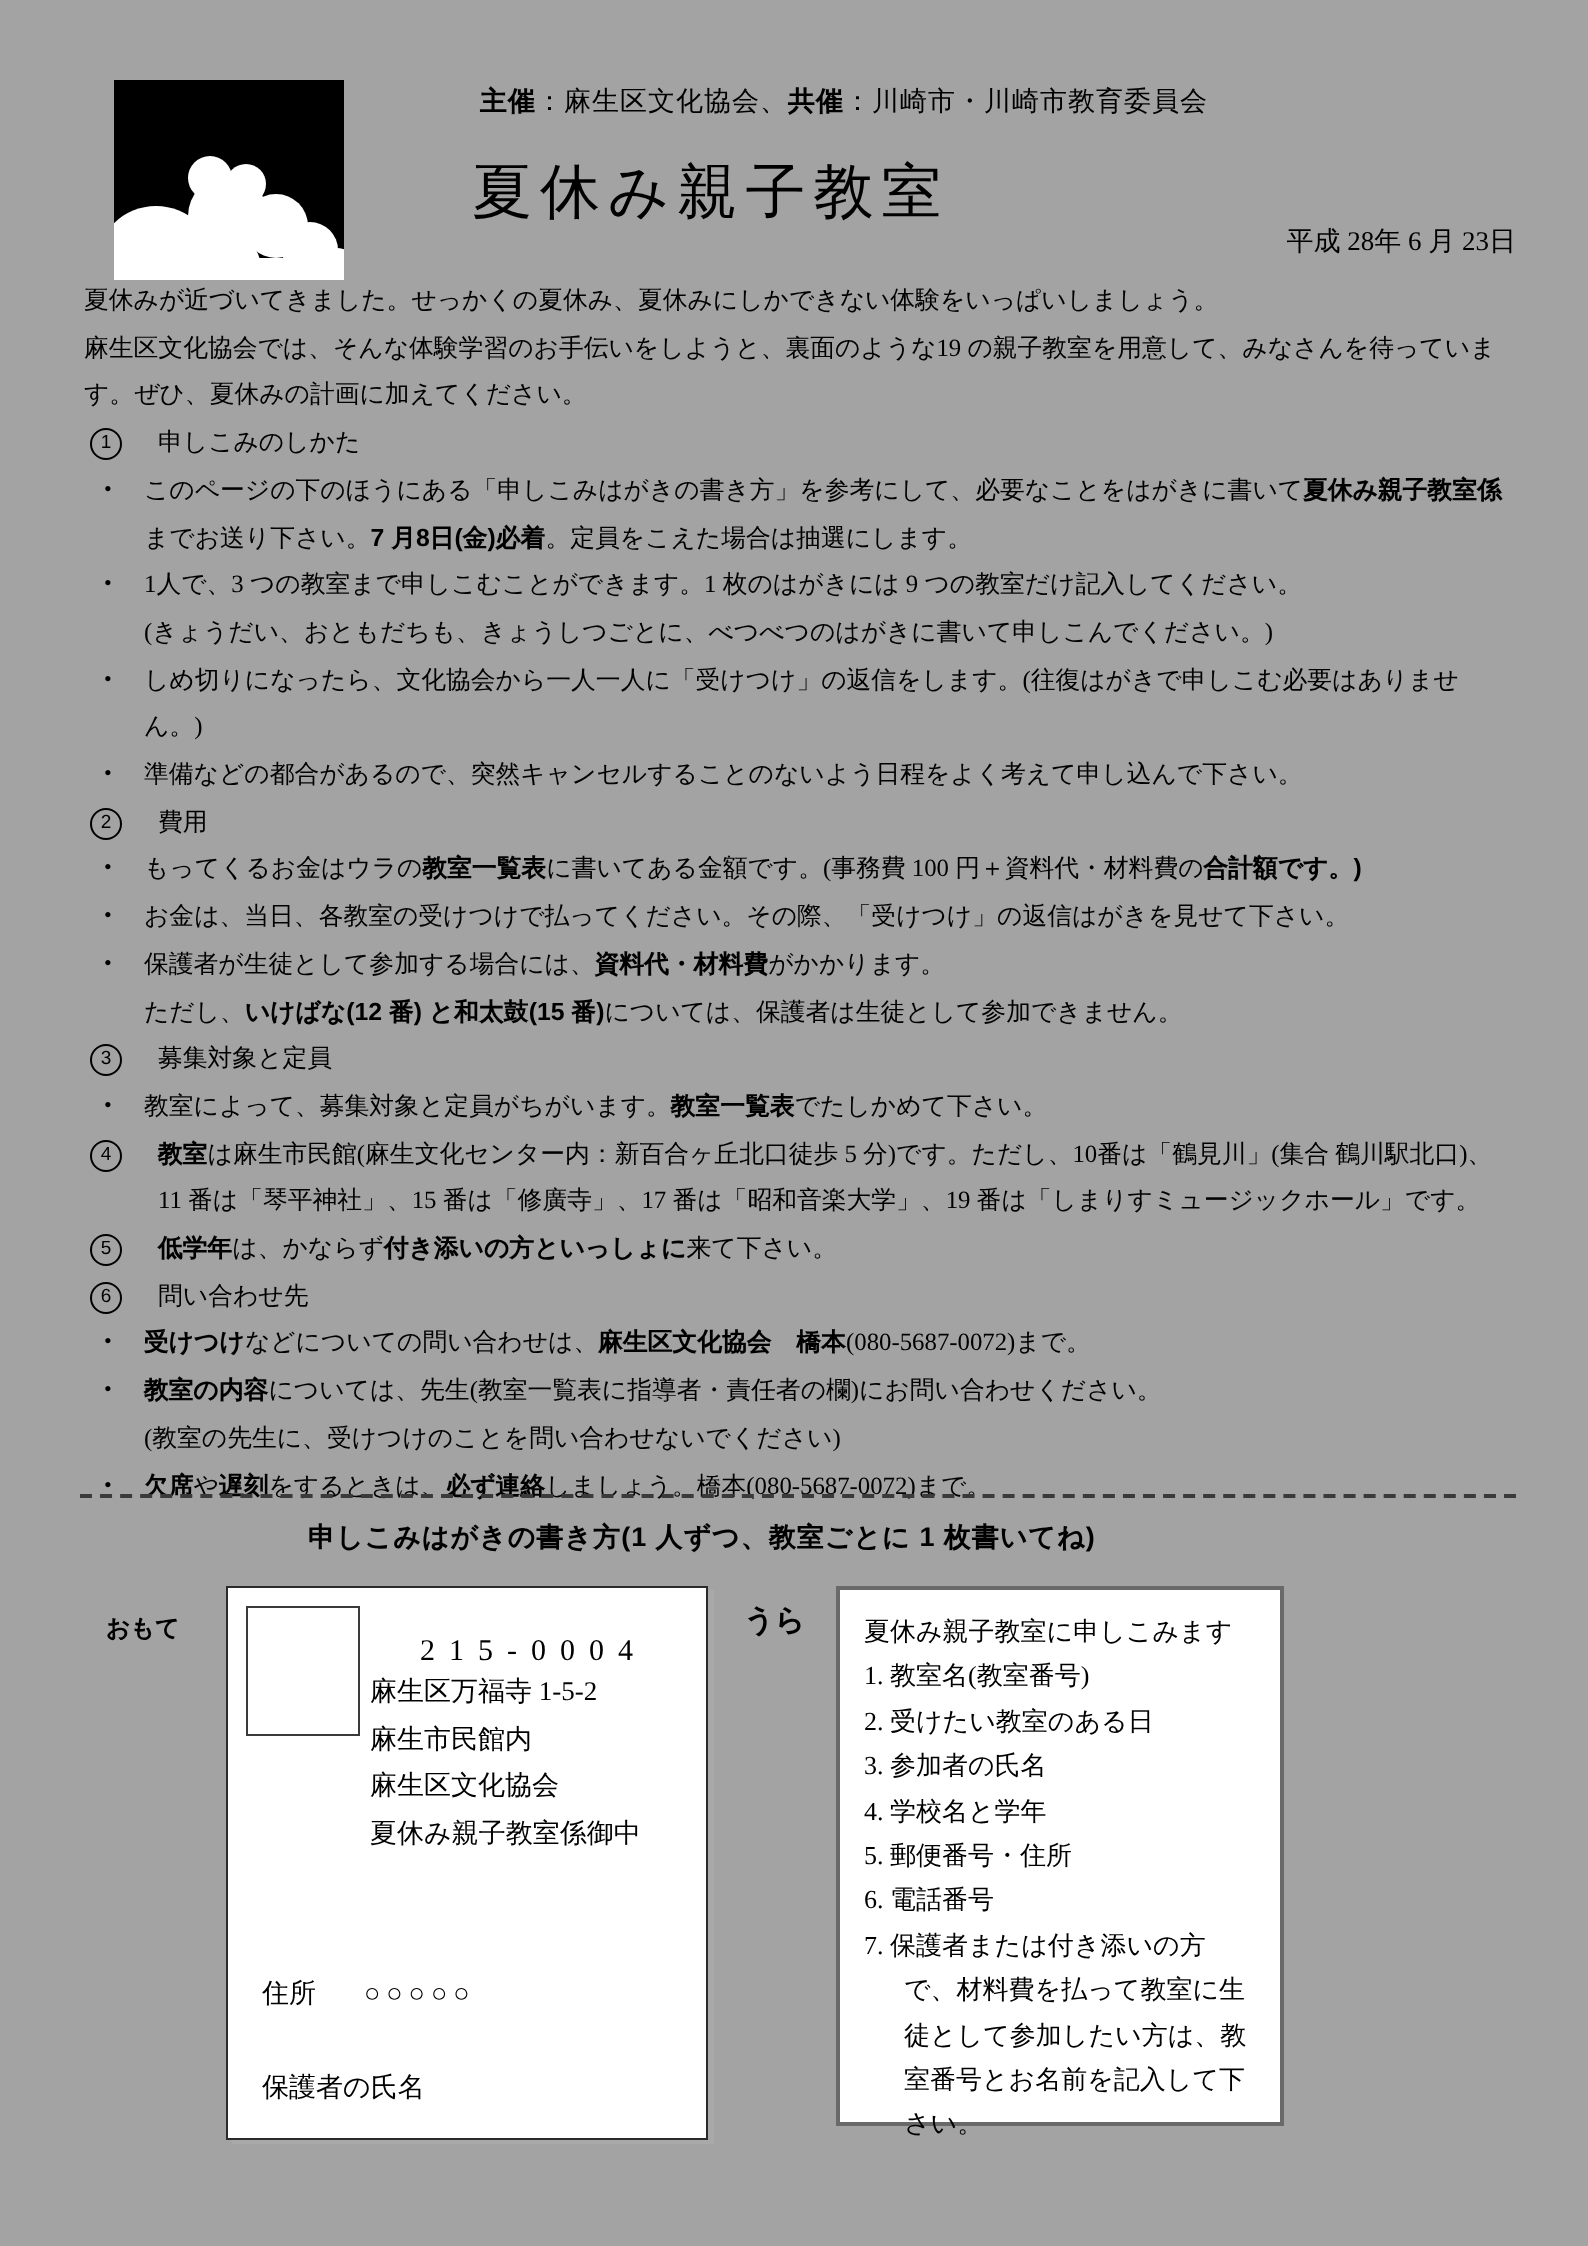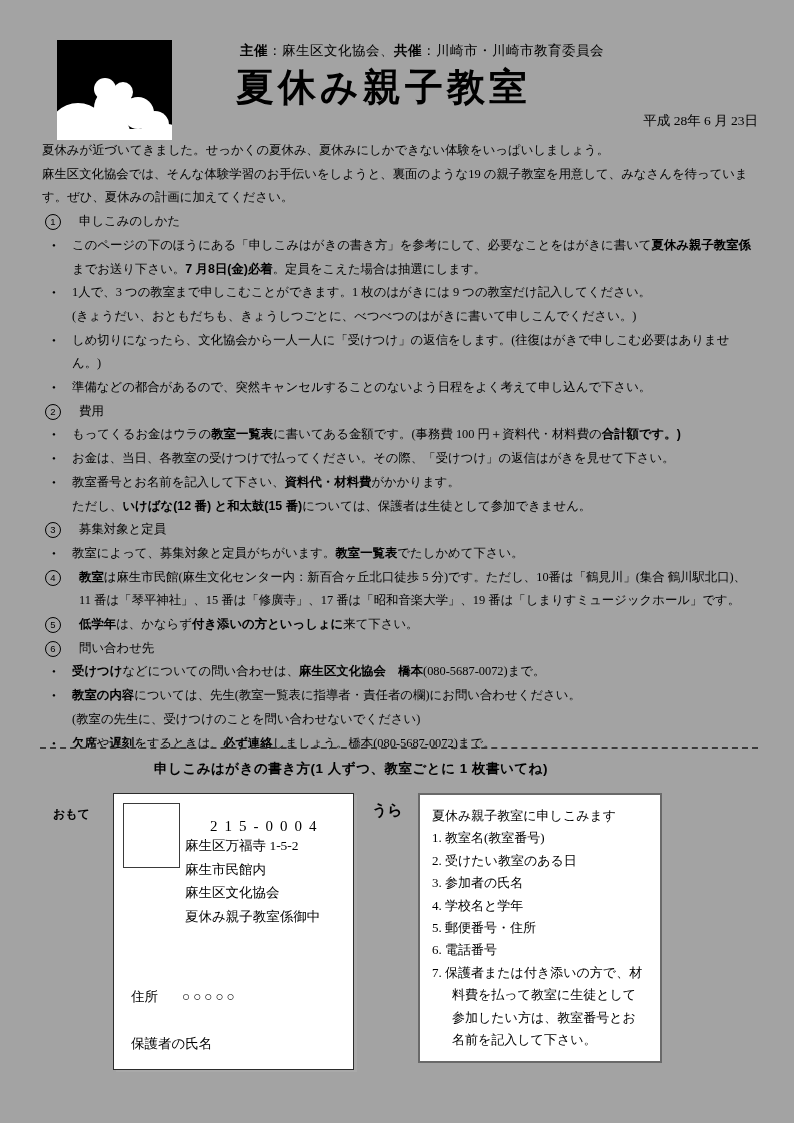--- a/index.html
+++ b/index.html
@@ -3,22 +3,22 @@
 <meta charset="utf-8">
 <style>
   html,body{margin:0;padding:0;background:#ffffff;}
   .page{position:relative;width:794px;height:1123px;background:#a3a3a3;color:#000;
         font-family:"Liberation Serif",serif;overflow:hidden;}
   .b{font-family:"Liberation Sans",sans-serif;font-weight:700;}
 
   
   .logo{position:absolute;left:57px;top:40px;width:115px;height:100px;}
   .org{position:absolute;left:240px;top:42px;font-size:13.5px;letter-spacing:0.5px;}
-  .title{position:absolute;left:236px;top:62px;font-size:38px;letter-spacing:4px;
-         font-family:"Liberation Sans",sans-serif;font-weight:700;}
+  .title{position:absolute;left:236px;top:76px;font-size:30px;letter-spacing:4px;
+         font-family:"Liberation Sans",sans-serif;font-weight:400;}
   .date{position:absolute;right:36px;top:112px;font-size:13.5px;}
 
   
   .body{position:absolute;left:42px;top:139px;width:716px;font-size:12.4px;line-height:23.7px;}
   .intro-p{margin:0;}
   .item{position:relative;margin:0;}
   .item.num{padding-left:37px;}
   .item.bullet,.item.cont{padding-left:30px;}
   .mk.circ{position:absolute;left:3px;top:4px;width:14px;height:14px;border:1px solid #000;
            border-radius:50%;font-size:9.5px;line-height:14px;text-align:center;
@@ -36,21 +36,21 @@
   .back-label{position:absolute;left:372px;top:801px;font-family:"Liberation Sans",sans-serif;
               font-weight:700;font-size:15px;}
   .front-box{position:absolute;left:113px;top:793px;width:239px;height:275px;background:#fff;
              border:1px solid #2b2b2b;box-shadow:3px 2px 0 #a9a9a9;}
   .stamp{position:absolute;left:9px;top:9px;width:55px;height:63px;border:1px solid #3a3a3a;background:#fff;}
   .zip{position:absolute;left:96px;top:24px;font-size:15px;letter-spacing:7px;}
   .addr{position:absolute;left:71px;top:40px;font-size:13.5px;line-height:23.5px;}
   .sender1{position:absolute;left:17px;top:194px;font-size:13.5px;}
   .sender1 .gap{margin-left:24px;letter-spacing:3px;}
   .sender2{position:absolute;left:17px;top:241px;font-size:13.5px;}
-  .back-box{position:absolute;left:418px;top:793px;width:244px;height:270px;background:#fff;
+  .back-box{position:absolute;left:418px;top:793px;width:224px;height:270px;background:#fff;
             border:2px solid #696969;box-sizing:border-box;padding:10px 12px 0 12px;
             font-size:13px;line-height:22.4px;}
   .back-line{margin:0;}
   .hang{padding-left:20px;text-indent:-20px;}
 </style>
 </head>
 <body>
 
 <div class="page">
 
@@ -86,21 +86,21 @@
     <div id="body-list">
         <div class="item num"><span class="mk circ">1</span><span><span>申しこみのしかた</span></span></div>
         <div class="item bullet"><span class="mk dot">•</span><span><span>このページの下のほうにある「申しこみはがきの書き方」を参考にして、必要なことをはがきに書いて</span><span class="b">夏休み親子教室係</span><span>までお送り下さい。</span><span class="b">7 月8日(金)必着</span><span>。定員をこえた場合は抽選にします。</span></span></div>
         <div class="item bullet"><span class="mk dot">•</span><span><span>1人で、3 つの教室まで申しこむことができます。1 枚のはがきには 9 つの教室だけ記入してください。</span></span></div>
         <div class="item cont"><span><span>(きょうだい、おともだちも、きょうしつごとに、べつべつのはがきに書いて申しこんでください。)</span></span></div>
         <div class="item bullet"><span class="mk dot">•</span><span><span>しめ切りになったら、文化協会から一人一人に「受けつけ」の返信をします。(往復はがきで申しこむ必要はありません。)</span></span></div>
         <div class="item bullet"><span class="mk dot">•</span><span><span>準備などの都合があるので、突然キャンセルすることのないよう日程をよく考えて申し込んで下さい。</span></span></div>
         <div class="item num"><span class="mk circ">2</span><span><span>費用</span></span></div>
         <div class="item bullet"><span class="mk dot">•</span><span><span>もってくるお金はウラの</span><span class="b">教室一覧表</span><span>に書いてある金額です。(事務費 100 円＋資料代・材料費の</span><span class="b">合計額です。)</span></span></div>
         <div class="item bullet"><span class="mk dot">•</span><span><span>お金は、当日、各教室の受けつけで払ってください。その際、「受けつけ」の返信はがきを見せて下さい。</span></span></div>
-        <div class="item bullet"><span class="mk dot">•</span><span><span>教室番号とお名前を記入して下さい、</span><span class="b">資料代・材料費</span><span>がかかります。</span></span></div>
+        <div class="item bullet"><span class="mk dot">•</span><span><span>保護者が生徒として参加する場合には、</span><span class="b">資料代・材料費</span><span>がかかります。</span></span></div>
         <div class="item cont"><span><span>ただし、</span><span class="b">いけばな(12 番) と和太鼓(15 番)</span><span>については、保護者は生徒として参加できません。</span></span></div>
         <div class="item num"><span class="mk circ">3</span><span><span>募集対象と定員</span></span></div>
         <div class="item bullet"><span class="mk dot">•</span><span><span>教室によって、募集対象と定員がちがいます。</span><span class="b">教室一覧表</span><span>でたしかめて下さい。</span></span></div>
         <div class="item num"><span class="mk circ">4</span><span><span class="b">教室</span><span>は麻生市民館(麻生文化センター内：新百合ヶ丘北口徒歩 5 分)です。ただし、10番は「鶴見川」(集合 鶴川駅北口)、11 番は「琴平神社」、15 番は「修廣寺」、17 番は「昭和音楽大学」、19 番は「しまりすミュージックホール」です。</span></span></div>
         <div class="item num"><span class="mk circ">5</span><span><span class="b">低学年</span><span>は、かならず</span><span class="b">付き添いの方といっしょに</span><span>来て下さい。</span></span></div>
         <div class="item num"><span class="mk circ">6</span><span><span>問い合わせ先</span></span></div>
         <div class="item bullet"><span class="mk dot">•</span><span><span class="b">受けつけ</span><span>などについての問い合わせは、</span><span class="b">麻生区文化協会　橋本</span><span>(080-5687-0072)まで。</span></span></div>
         <div class="item bullet"><span class="mk dot">•</span><span><span class="b">教室の内容</span><span>については、先生(教室一覧表に指導者・責任者の欄)にお問い合わせください。</span></span></div>
         <div class="item cont"><span><span>(教室の先生に、受けつけのことを問い合わせないでください)</span></span></div>
         <div class="item bullet"><span class="mk dot">•</span><span><span class="b">欠席</span><span>や</span><span class="b">遅刻</span><span>をするときは、</span><span class="b">必ず連絡</span><span>しましょう。橋本(080-5687-0072)まで。</span></span></div>

